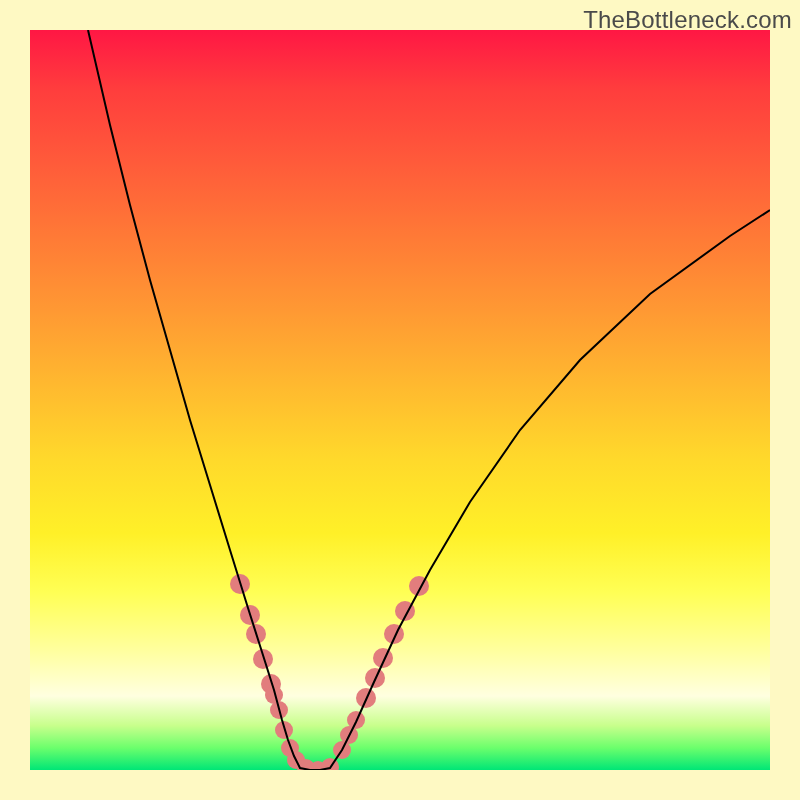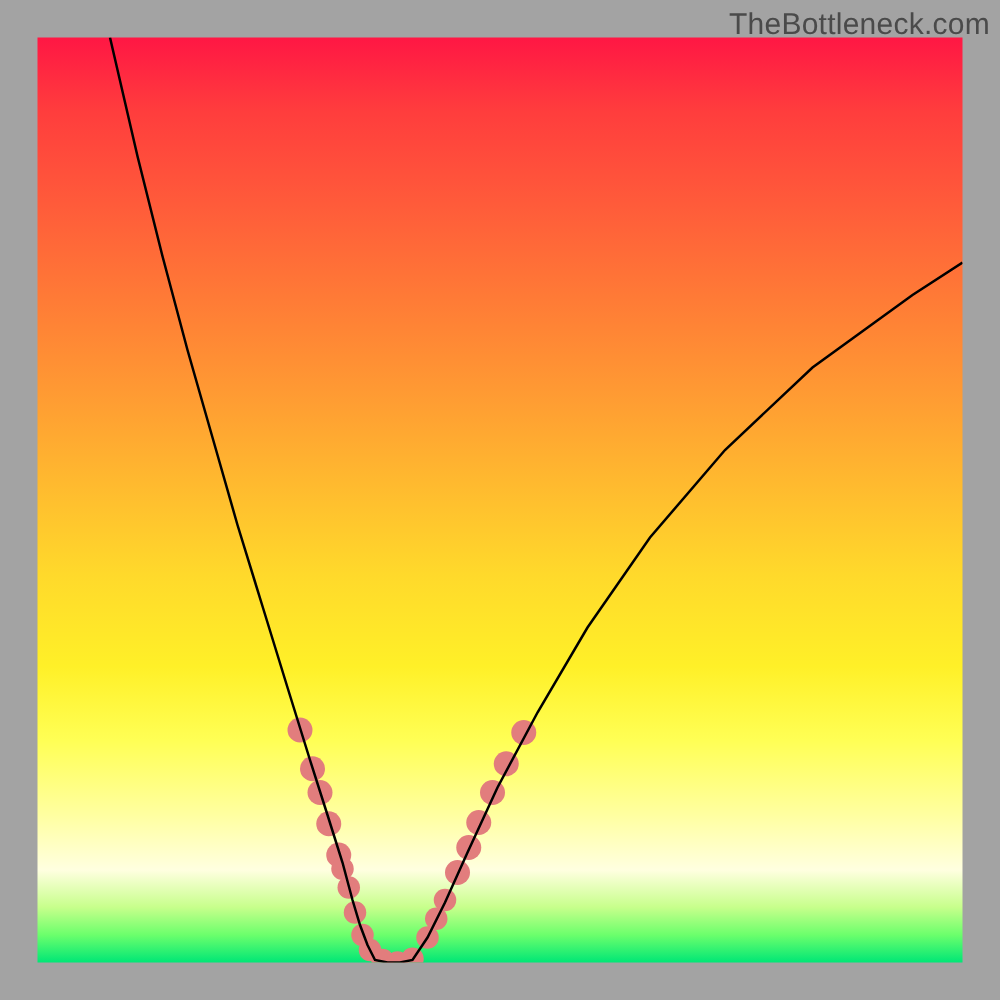--- a/index.html
+++ b/index.html
@@ -7,21 +7,21 @@
     padding: 0;
     width: 800px;
     height: 800px;
     overflow: hidden;
     font-family: Arial, Helvetica, sans-serif;
   }
   .outer-frame {
     position: relative;
     width: 800px;
     height: 800px;
-    background: #a3a3a3;
+    background: #fef9c3;
     box-sizing: border-box;
   }
   .gradient-panel {
     position: absolute;
     left: 30px;
     top: 30px;
     width: 740px;
     height: 740px;
     background: linear-gradient(
       to bottom,

